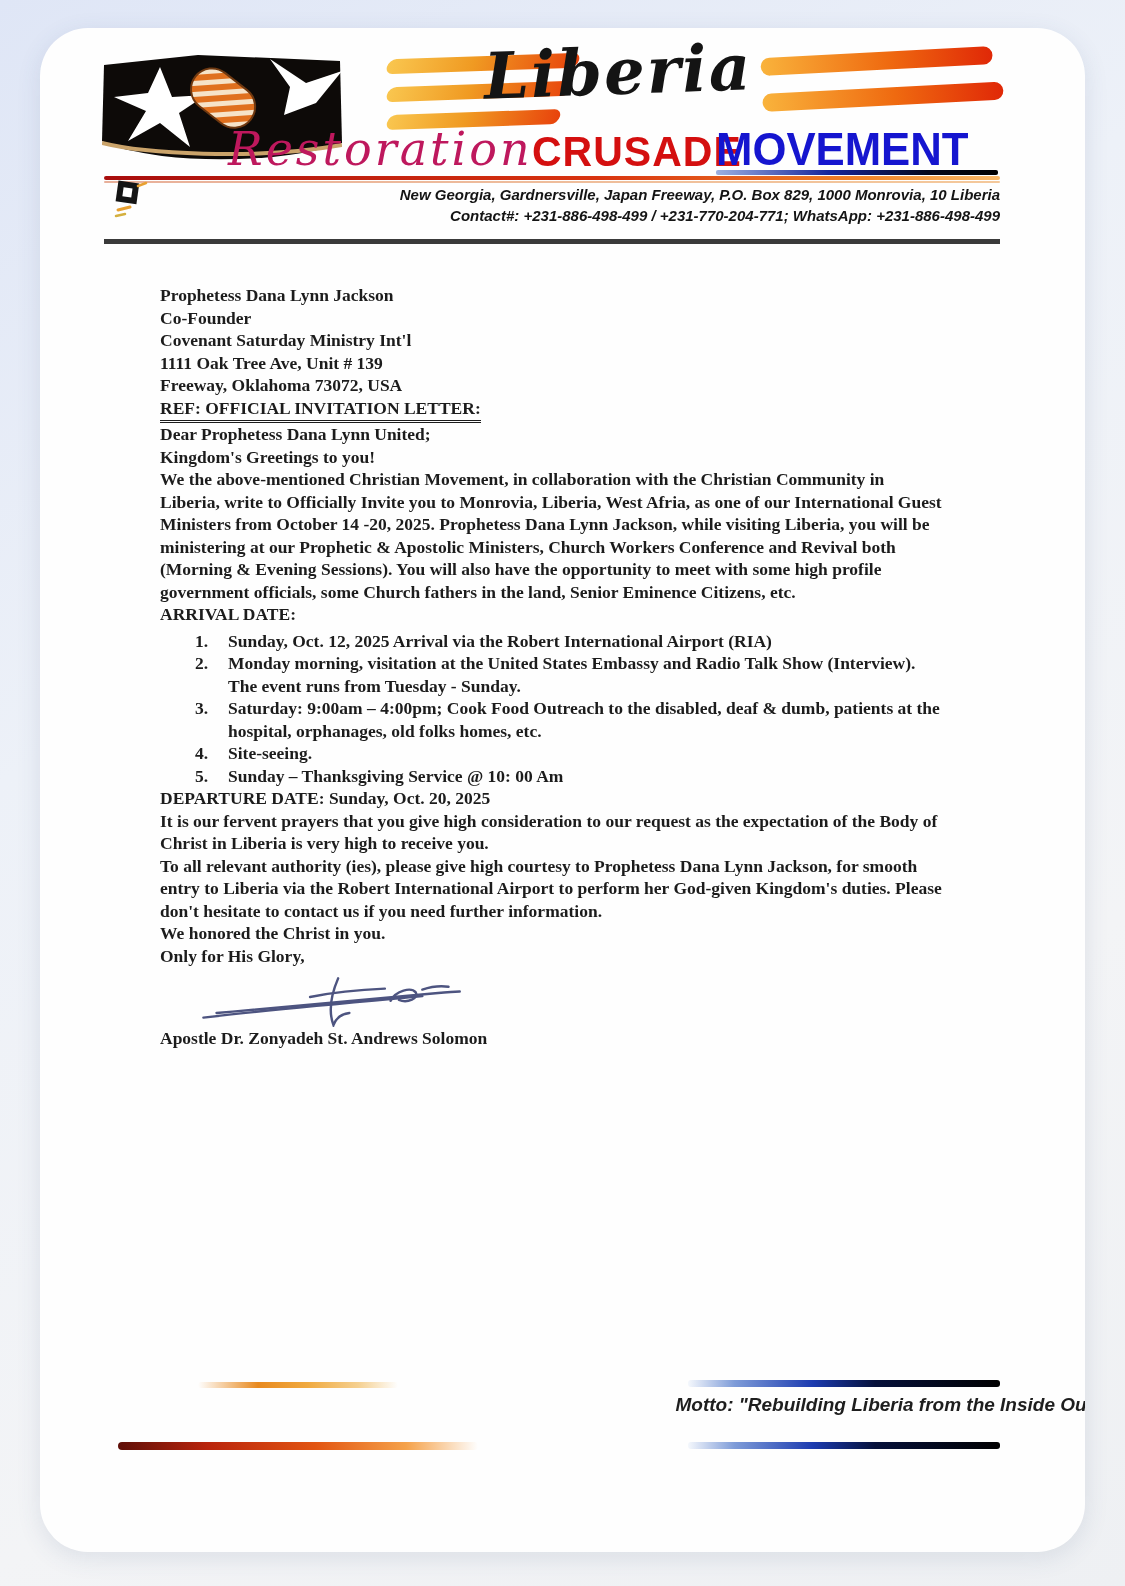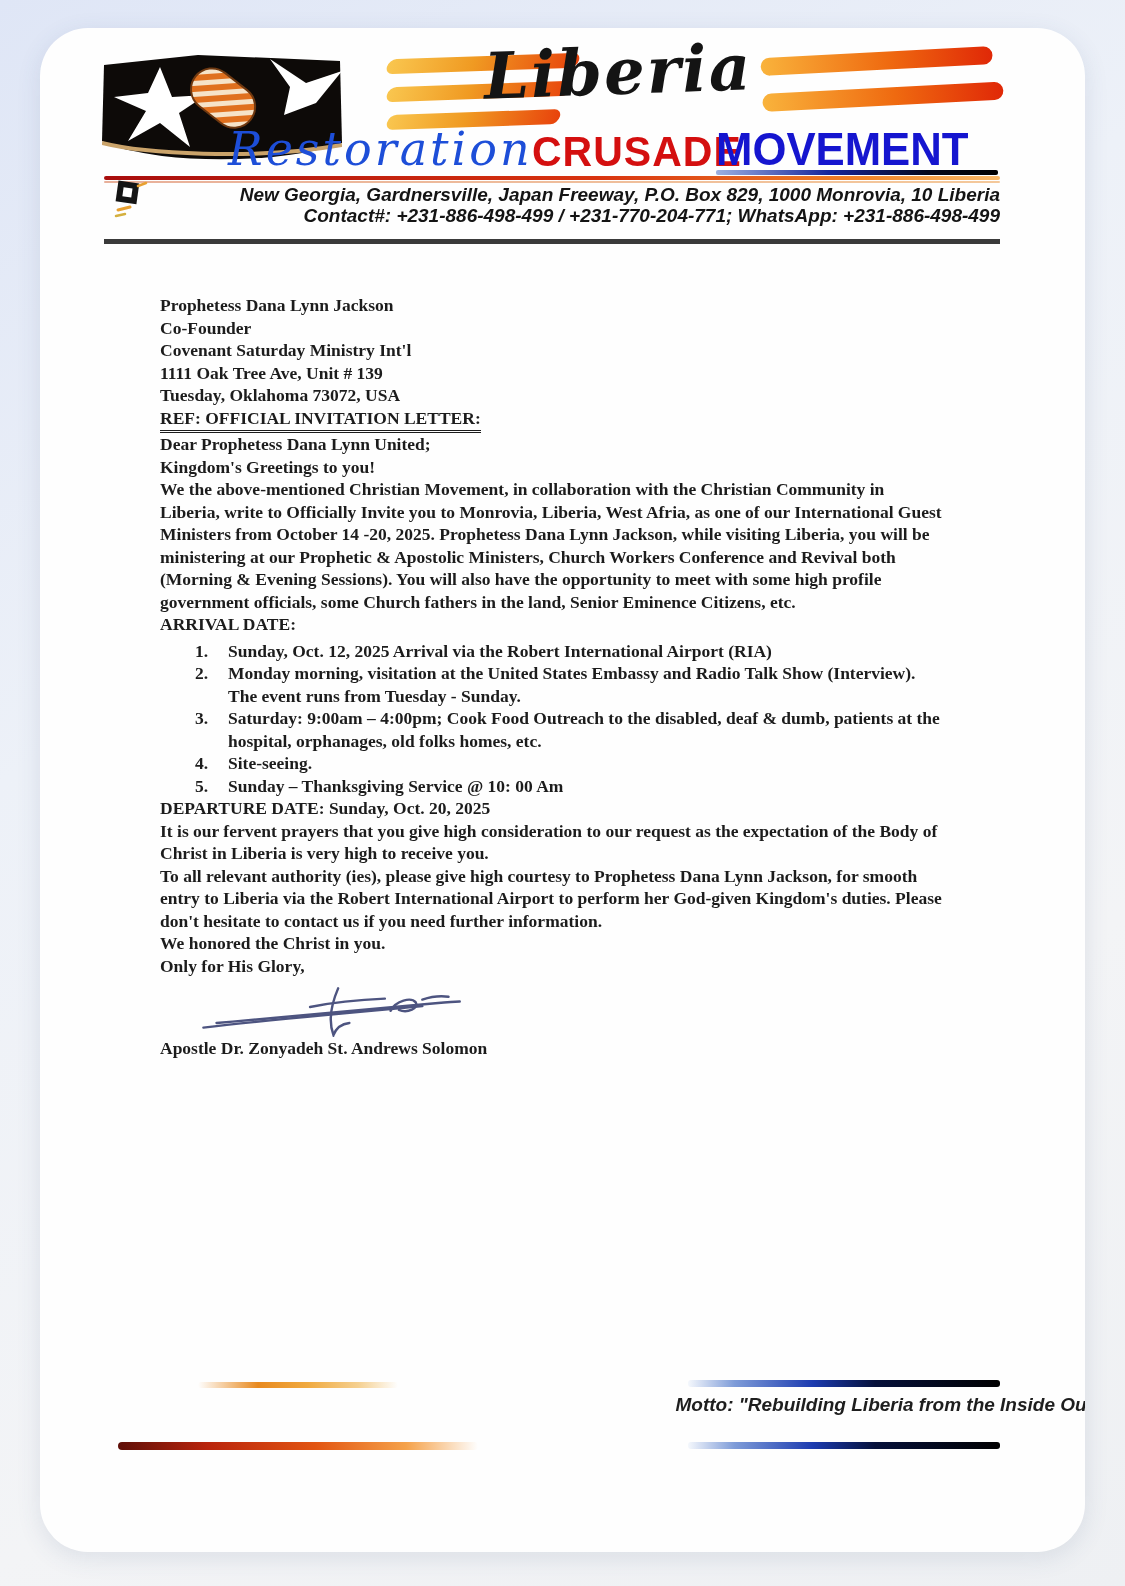--- a/index.html
+++ b/index.html
@@ -28,21 +28,21 @@
     font-size:64px;color:#141414;transform:rotate(-2deg);letter-spacing:2px;
   }
   .stripesB{position:absolute;left:722px;top:24px;width:232px;transform:rotate(-3deg);}
   .stripesB .bar{height:18px;border-radius:10px;margin-bottom:18px;
     background:linear-gradient(90deg,#f9b33c,#ef6a10 55%,#e02807);}
   .stripesB .bar:nth-child(2){width:104%;}
   .row2{position:absolute;left:0;top:90px;width:100%;height:60px;}
   .restoration{
     position:absolute;left:188px;top:4px;
     font-family:"DejaVu Serif",serif;font-style:italic;font-size:46px;
-    color:#1d4ed8;letter-spacing:3px;
+    color:#be185d;letter-spacing:3px;
   }
   .crusade{
     position:absolute;left:492px;top:10px;
     font-family:"Liberation Sans",sans-serif;font-weight:800;font-size:41px;
     color:#d40f0f;letter-spacing:1px;transform:scaleY(1.05);
   }
   .movement{
     position:absolute;left:676px;top:4px;
     font-family:"Liberation Sans",sans-serif;font-weight:800;font-size:46px;
     color:#1515cf;transform:scaleX(.95);transform-origin:left;
@@ -52,35 +52,35 @@
     background:linear-gradient(90deg,#9db0e0,#16259c 40%,#05071d 75%,#000);
     border-radius:2px;
   }
   .redline{position:absolute;left:64px;top:148px;width:896px;height:4px;
     background:linear-gradient(90deg,#a80d0d,#d8330f 55%,#f08428 85%,#f9b969);border-radius:2px;}
   .redline2{position:absolute;left:64px;top:153px;width:896px;height:2px;
     background:linear-gradient(90deg,#e8b09a,#f4c89a);border-radius:2px;}
   .addr{
     position:absolute;right:85px;top:156px;text-align:right;line-height:21px;
     font-family:"Liberation Sans",sans-serif;font-style:italic;font-weight:bold;
-    font-size:19px;color:#141414;
+    font-size:15px;color:#141414;
   }
   .addr a{color:#2020cc;text-decoration:underline;}
   .mark{position:absolute;left:74px;top:152px;width:34px;height:40px;}
   .darkline{position:absolute;left:64px;top:211px;width:896px;height:5px;background:#3a3a3a;z-index:3;}
   
   .letter{
     position:absolute;left:0;top:216px;width:100%;box-sizing:border-box;
     padding:14px 140px 0 120px;
     font-family:"Liberation Serif",serif;font-weight:bold;font-size:17.5px;
     line-height:22.5px;color:#1c1c1c;
   }
   .letter p{margin:0;}
   .date{margin:0 0 0 0;}
-  .addressee{margin-top:36px;}
+  .addressee{margin-top:26px;}
   .ref{margin-top:39px;}
   .ref span{display:inline-block;border-bottom:3px double #1c1c1c;padding-bottom:1px;}
   .salutation{margin-top:42px;}
   .greeting{margin-top:23px;}
   .p1{margin-top:21px;}
   .arrival-h{margin-top:22px;}
   ol.arrival{list-style:none;counter-reset:n;margin:4px 0 0 0;padding:0 0 0 35px;}
   ol.arrival li{counter-increment:n;position:relative;padding-left:33px;}
   ol.arrival li::before{content:counter(n) ".";position:absolute;left:0;font-weight:bold;}
   .departure{margin-top:32px;}
@@ -176,21 +176,21 @@
     </div>
 
     <div class="letter">
 
 
       <div class="addressee">
         <p>Prophetess Dana Lynn Jackson</p>
         <p>Co-Founder</p>
         <p>Covenant Saturday Ministry Int'l</p>
         <p>1111 Oak Tree Ave, Unit # 139</p>
-        <p>Tuesday, Oklahoma 73072, USA</p>
+        <p>Freeway, Oklahoma 73072, USA</p>
       </div>
 
       <p class="ref"><span>REF: OFFICIAL INVITATION LETTER:</span></p>
 
       <p class="salutation">Dear Prophetess Dana Lynn United;</p>
       <p class="greeting">Kingdom's Greetings to you!</p>
 
       <p class="p1">We the above-mentioned Christian Movement, in collaboration with the Christian Community in Liberia, write to Officially Invite you to Monrovia, Liberia, West Afria,  as one of our International Guest Ministers from October 14 -20, 2025.  Prophetess Dana Lynn Jackson, while visiting Liberia, you will be ministering at our Prophetic &amp; Apostolic Ministers, Church Workers Conference and Revival both (Morning &amp; Evening Sessions). You will also have the opportunity to meet with some high profile government officials, some Church fathers in the land, Senior Eminence Citizens, etc.</p>
 
       <p class="arrival-h">ARRIVAL DATE:</p>

